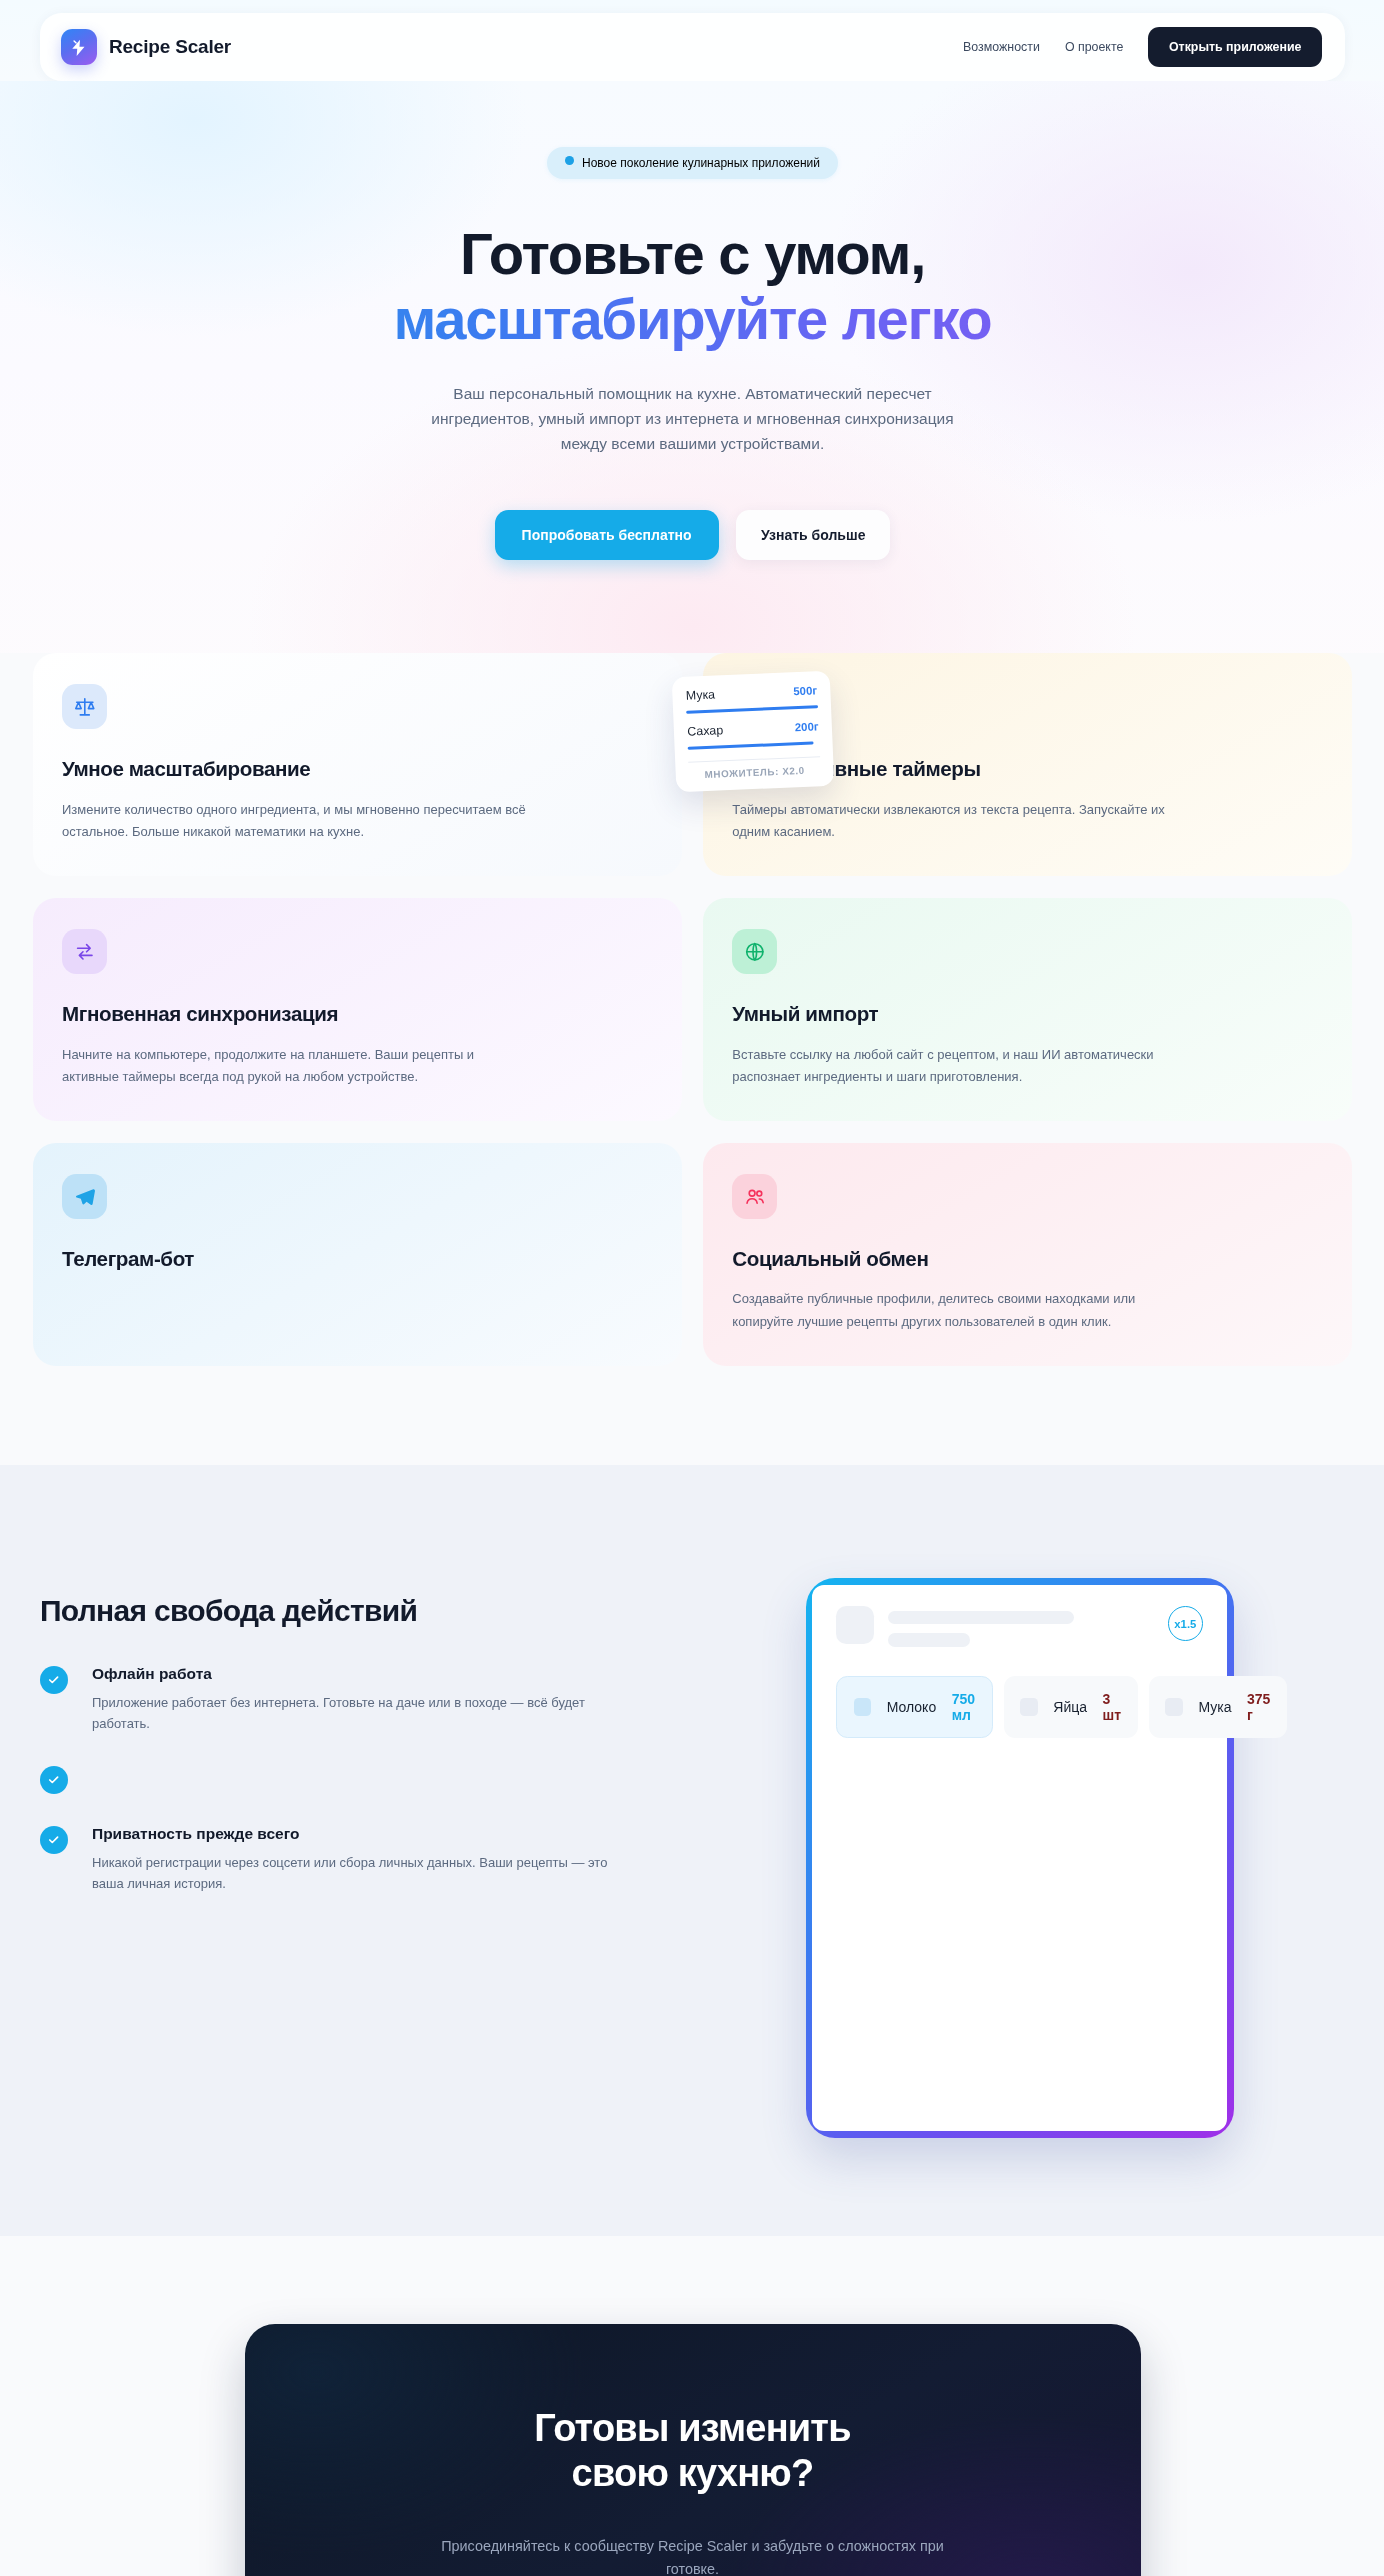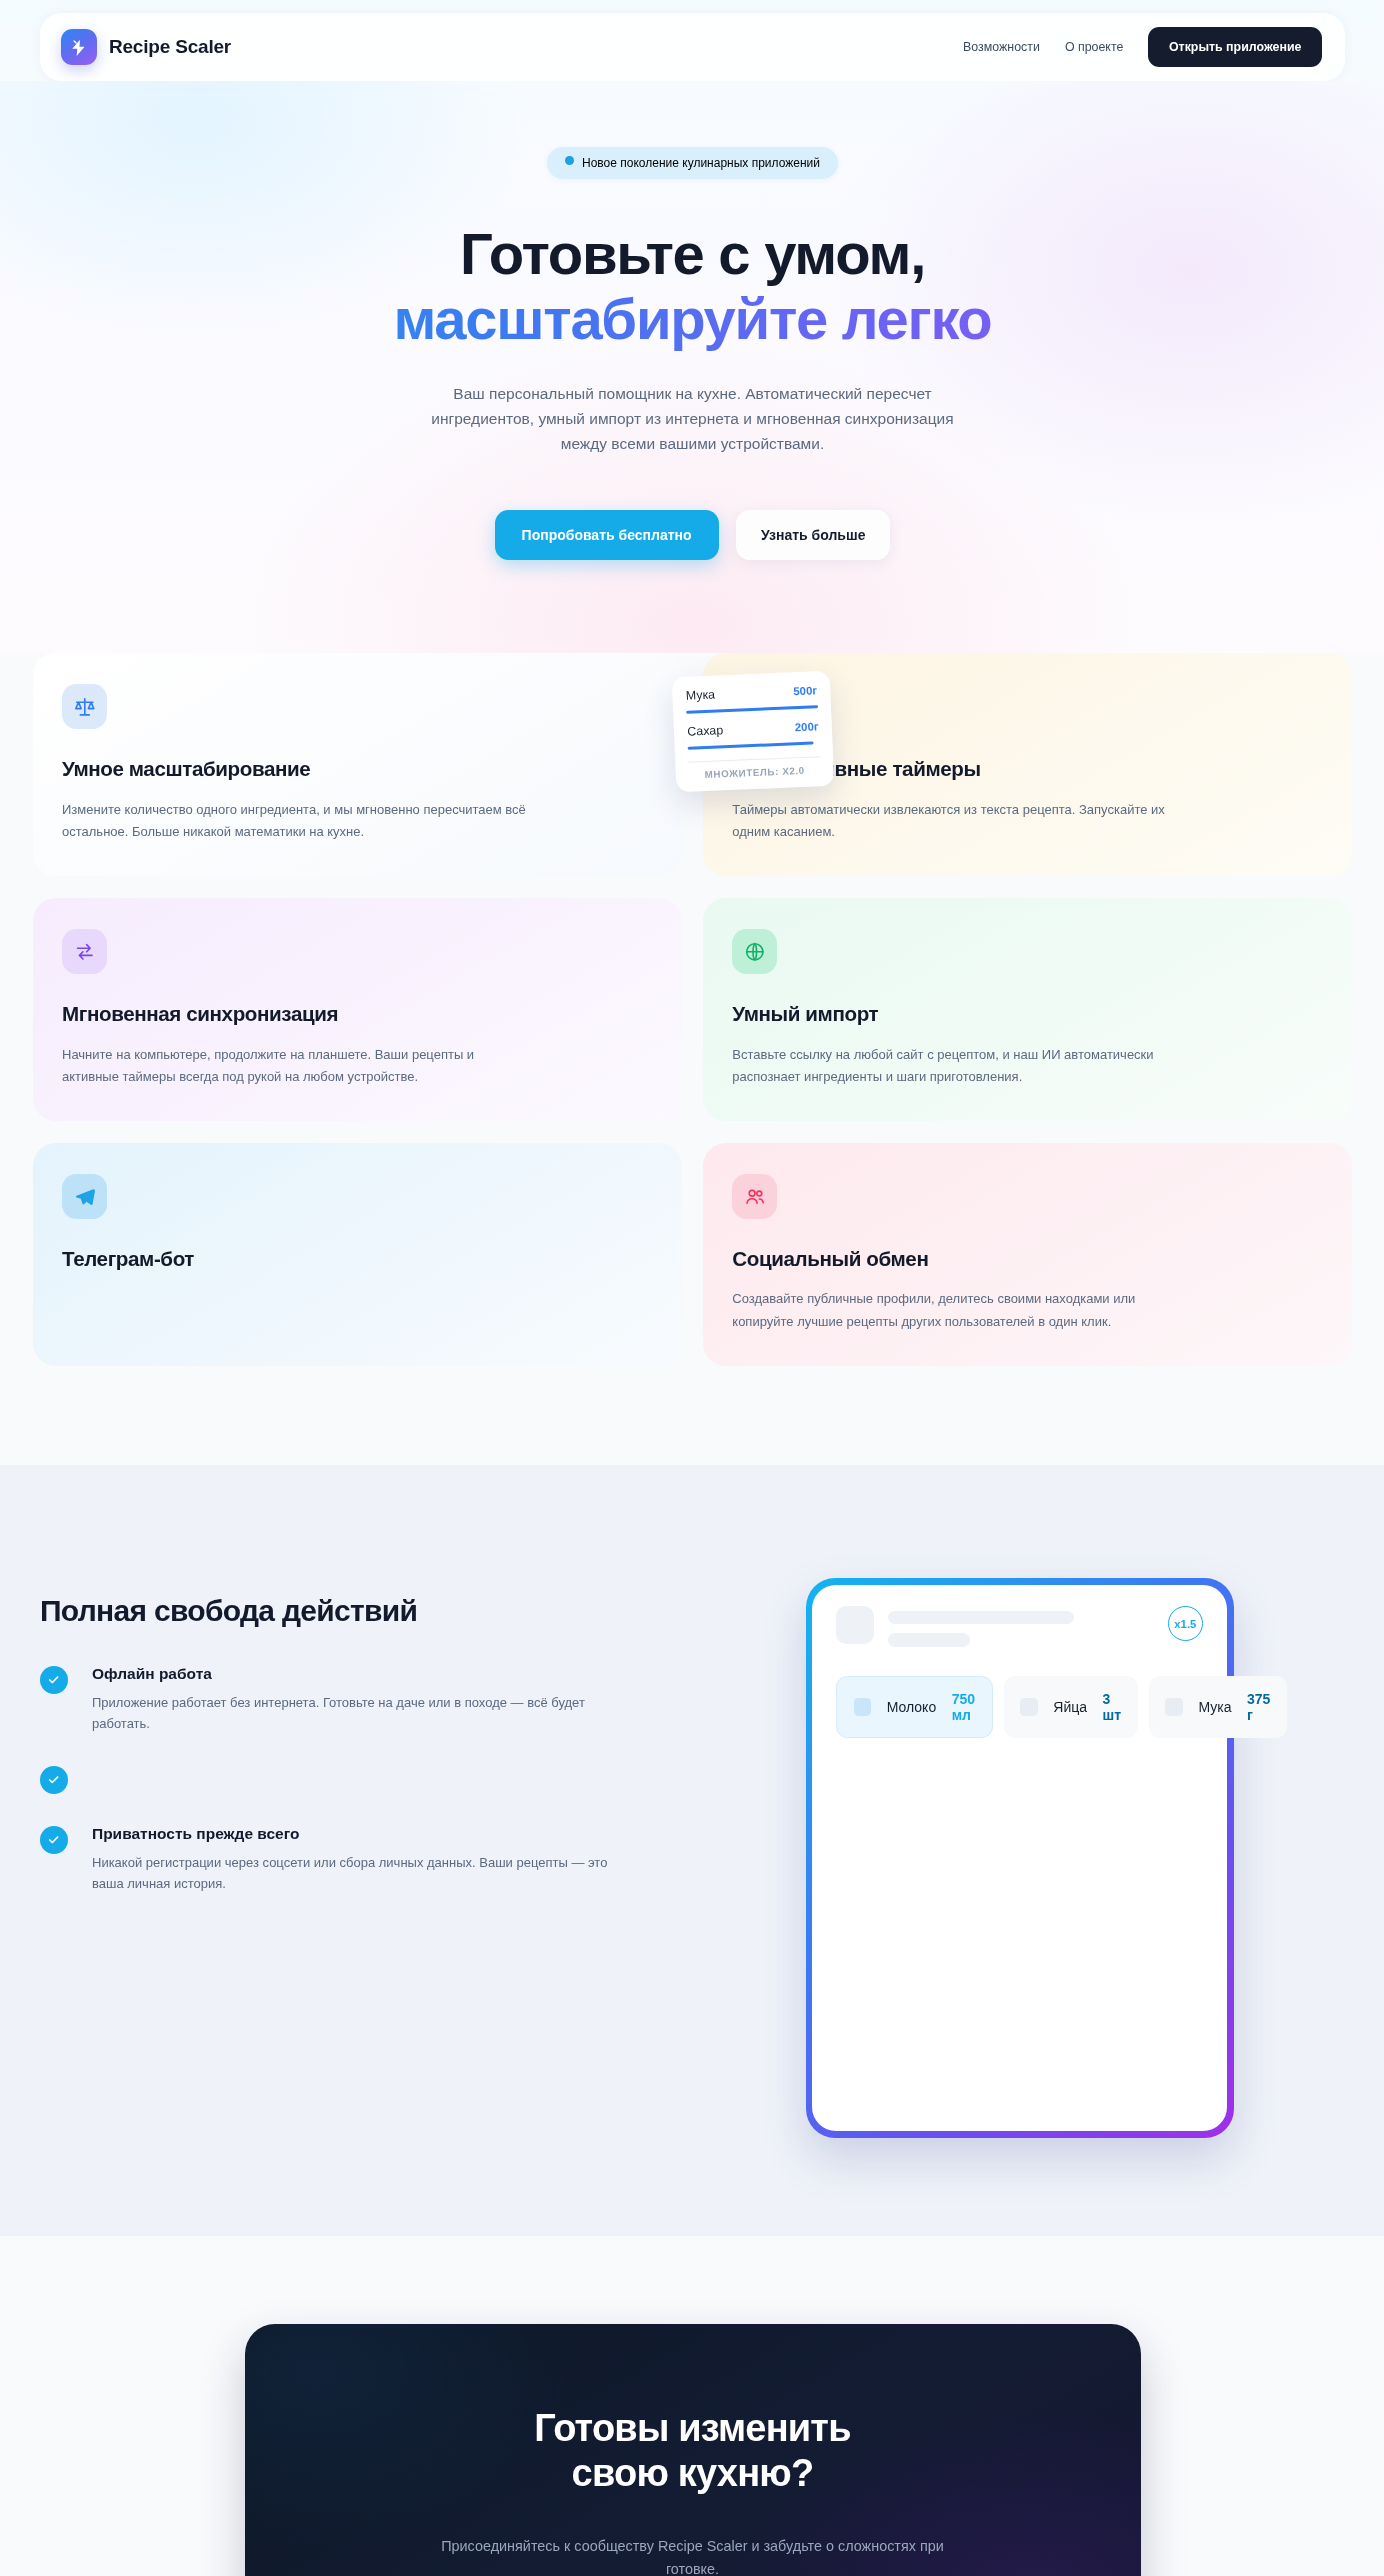--- a/index.html
+++ b/index.html
@@ -182,21 +182,21 @@
 
   .freedom-right{flex:1;display:flex;justify-content:center;padding-top:15.5px;}
   .mock-outer{
     width:428px;
     border-radius:29px;
     padding:6.7px;
     background:linear-gradient(135deg,#14b4f0 0%,#3b7bf0 38%,#6a4ff0 70%,#a02fe8 100%);
     box-shadow:0 20.6px 46px rgba(60,80,160,0.20);
   }
   .mock-inner{
-    background:#fff;border-radius:24px;
+    background:#fff;border-radius:12px;
     padding:21.6px 24px 98px 24px;
     min-height:546px;
   }
   .mock-head{display:flex;align-items:flex-start;gap:13.4px;}
   .mock-thumb{width:38px;height:38px;border-radius:10.3px;background:#eef1f6;flex:none;}
   .mock-lines{flex:1;padding-top:4.1px;}
   .mock-line{height:13.4px;border-radius:7.2px;background:#eef1f6;}
   .mock-line.l1{width:70%;}
   .mock-line.l2{width:31%;margin-top:9.3px;}
   .mock-mult{
@@ -208,21 +208,21 @@
   .ing-list{margin-top:29px;display:flex;flex-direction:row;gap:11.3px;}
   .ing-row{
     display:flex;align-items:center;gap:15.5px;
     border-radius:11.3px;padding:14.4px 16.5px;
     background:#f7f9fb;
   }
   .ing-row.active{background:#eaf6fe;border:0.5px solid #d4ebfb;}
   .ing-swatch{width:17.5px;height:17.5px;border-radius:4.6px;background:#e8ecf3;flex:none;}
   .ing-row.active .ing-swatch{background:#c9e6f9;}
   .ing-name{font-size:14px;color:#18212f;}
-  .ing-qty{margin-left:auto;font-size:14px;font-weight:700;color:#0369a1;}
+  .ing-qty{margin-left:auto;font-size:14px;font-weight:700;color:#7f1d1d;}
   .ing-row.active .ing-qty{color:#15abe8;}
 
   
   .cta-section{background:#f9fafc;padding:88px 0 88px 0;display:flex;justify-content:center;}
   .cta-card{
     width:896px;border-radius:30px;
     padding:82px 20.6px 88px 20.6px;
     text-align:center;
     background:
       radial-gradient(464px 268px at 88% 78%, #231a4a 0%, rgba(35,26,74,0) 66%),

